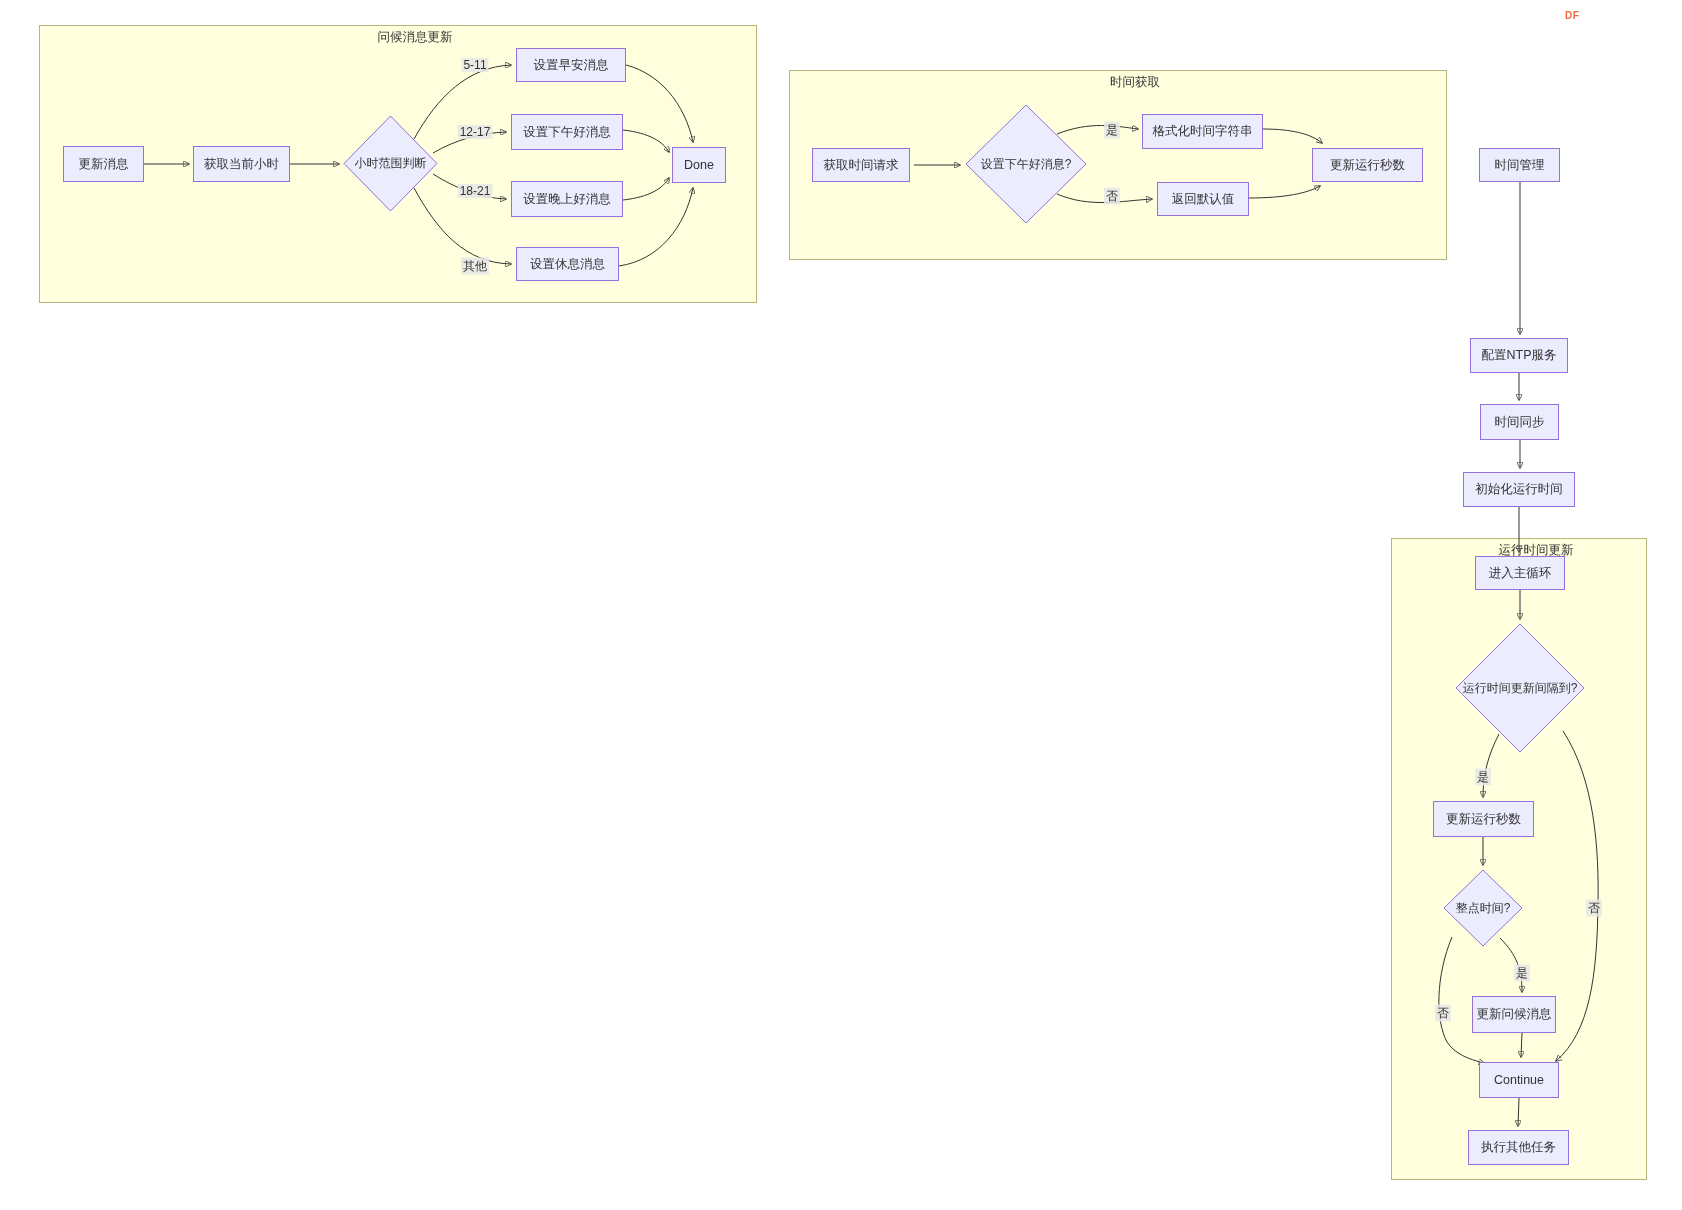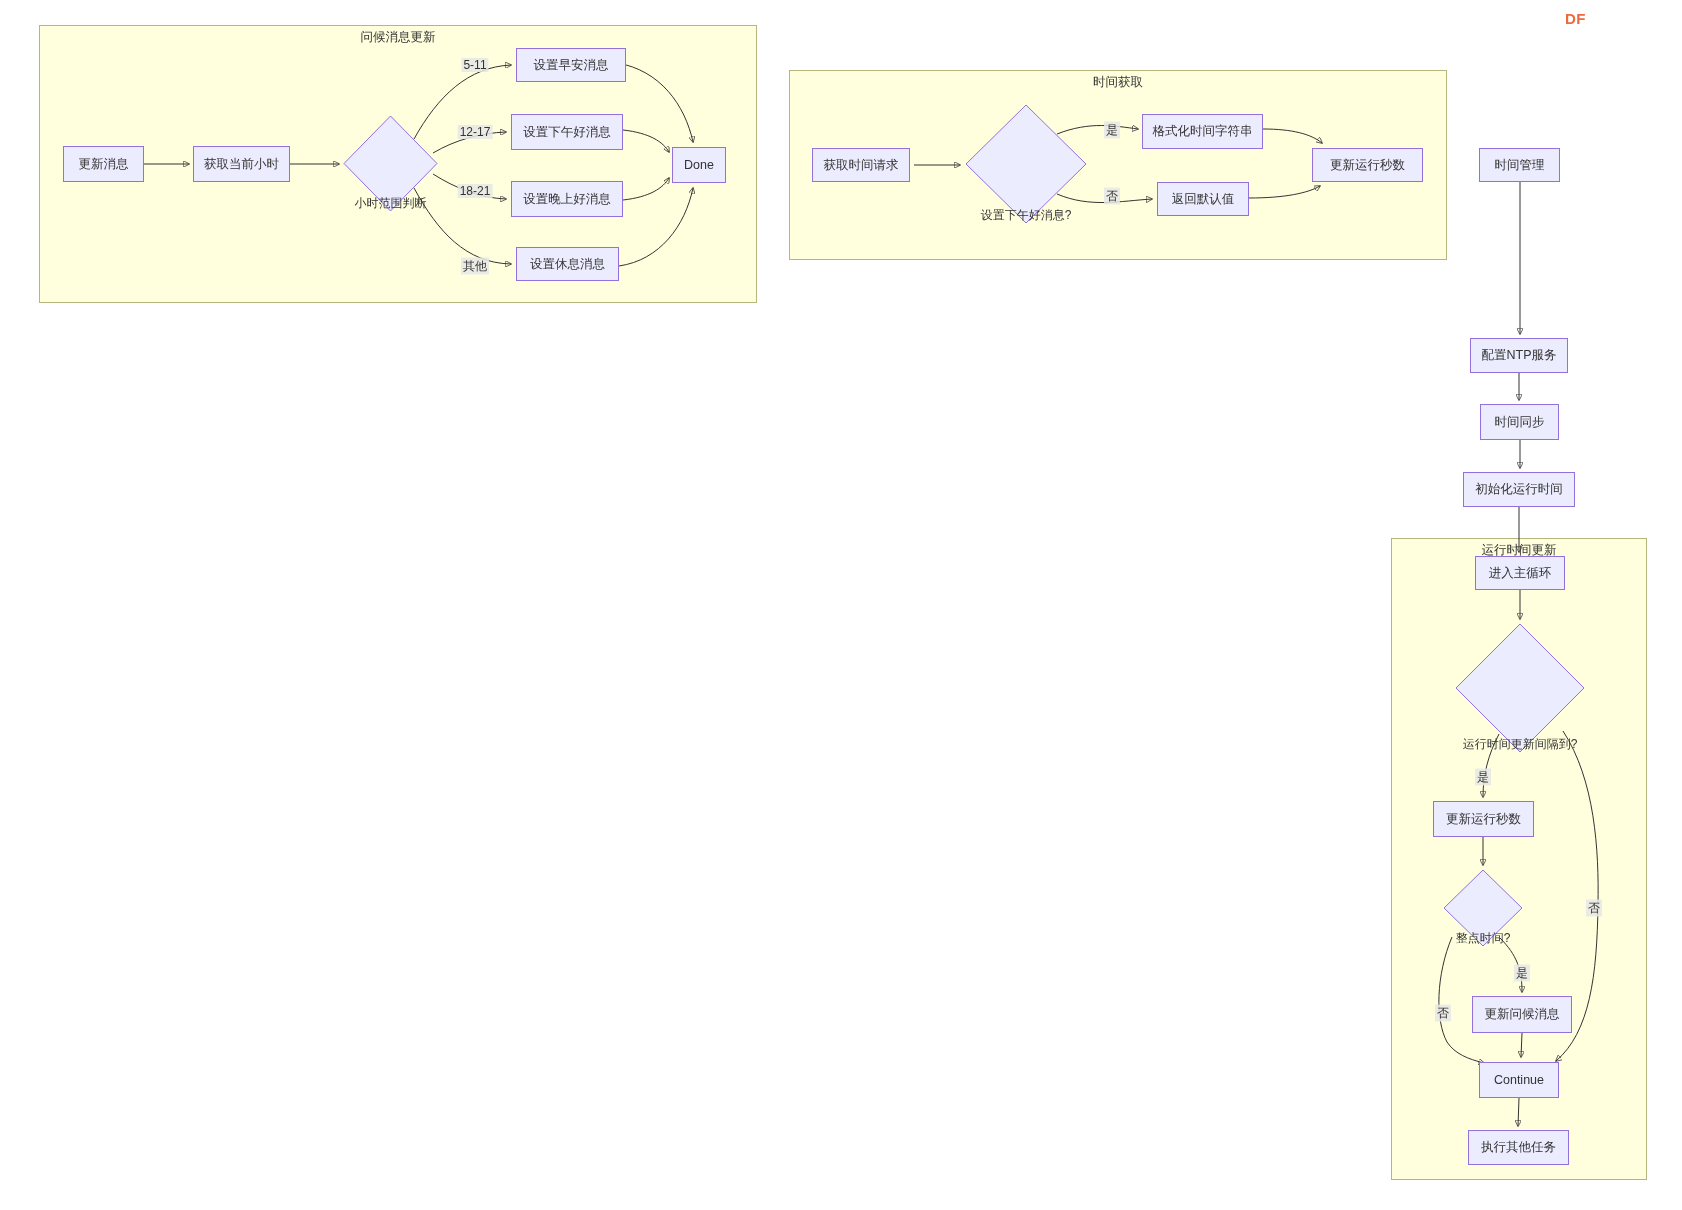--- a/index.html
+++ b/index.html
@@ -1,45 +1,45 @@
 <!DOCTYPE html>
 <html><head>
 <meta charset="utf-8">
 <style>
   html,body{margin:0;padding:0;background:#ffffff;}
   body{
     width:1682px;height:1210px;position:relative;overflow:hidden;
     font-family:"Liberation Sans","DejaVu Sans",sans-serif;color:#333;
   }
   .cluster{
-    position:absolute;background:#ffffde;border:1px solid #b5b57d;box-sizing:border-box;
+    position:absolute;background:#ffffde;border:1px solid #b5b57d;box-sizing:border-box;padding-left:17px;
   }
   .cluster-title{
     position:absolute;width:100%;top:3px;text-align:center;font-size:12.5px;color:#333;
   }
   #edges{position:absolute;left:0;top:0;width:1682px;height:1210px;}
   #edges path{stroke:#333333;stroke-width:1;fill:none;}
   .node{
     position:absolute;background:#ECECFF;border:1px solid #9370DB;box-sizing:border-box;
     display:flex;align-items:center;justify-content:center;
     font-size:12.5px;color:#333;white-space:nowrap;
   }
   .diamond{
-    position:absolute;display:flex;align-items:flex-end;justify-content:center;
+    position:absolute;display:flex;align-items:center;justify-content:center;
   }
   .diamond svg{position:absolute;left:0;top:0;}
   .diamond polygon{fill:#ECECFF;stroke:#9370DB;stroke-width:1;}
   .dlabel{position:relative;font-size:12px;color:#333;white-space:nowrap;z-index:2;}
   .chip{
     position:absolute;transform:translate(-50%,-50%);
     background:rgba(232,232,232,0.85);padding:0 2px;font-size:12px;color:#333;
     white-space:nowrap;z-index:3;
   }
   .logo{
-    position:absolute;left:1565px;top:10px;font-size:15px;font-weight:bold;color:#ee6a3c;
+    position:absolute;left:1565px;top:10px;font-size:10px;font-weight:bold;color:#ee6a3c;
     letter-spacing:0.5px;
   }
 </style>
 </head>
 <body>
 
 <div class="cluster" style="left:39px;top:25px;width:718px;height:278px">
   <div class="cluster-title">问候消息更新</div>
 </div>
 <div class="cluster" style="left:789px;top:70px;width:658px;height:190px">
@@ -101,21 +101,21 @@
 <div class="node" style="left:1157px;top:182px;width:92px;height:34px">返回默认值</div>
 <div class="node" style="left:1312px;top:148px;width:111px;height:34px">更新运行秒数</div>
 
 <div class="node" style="left:1479px;top:148px;width:81px;height:34px">时间管理</div>
 <div class="node" style="left:1470px;top:338px;width:98px;height:35px">配置NTP服务</div>
 <div class="node" style="left:1480px;top:404px;width:79px;height:36px">时间同步</div>
 <div class="node" style="left:1463px;top:472px;width:112px;height:35px">初始化运行时间</div>
 
 <div class="node" style="left:1475px;top:556px;width:90px;height:34px">进入主循环</div>
 <div class="node" style="left:1433px;top:801px;width:101px;height:36px">更新运行秒数</div>
-<div class="node" style="left:1472px;top:996px;width:100px;height:37px">更新问候消息</div>
+<div class="node" style="left:1472px;top:996px;width:84px;height:37px">更新问候消息</div>
 <div class="node" style="left:1479px;top:1062px;width:80px;height:36px">Continue</div>
 <div class="node" style="left:1468px;top:1130px;width:101px;height:35px">执行其他任务</div>
 
 <div class="diamond" style="left:343px;top:115px;width:95px;height:97px">
   <svg width="95" height="97" viewBox="0 0 95 97">
       <polygon points="47.5,1 94,48.5 47.5,96 1,48.5"></polygon>
     </svg>
   <span class="dlabel">小时范围判断</span>
 </div>
 <div class="diamond" style="left:965px;top:104px;width:122px;height:120px">

